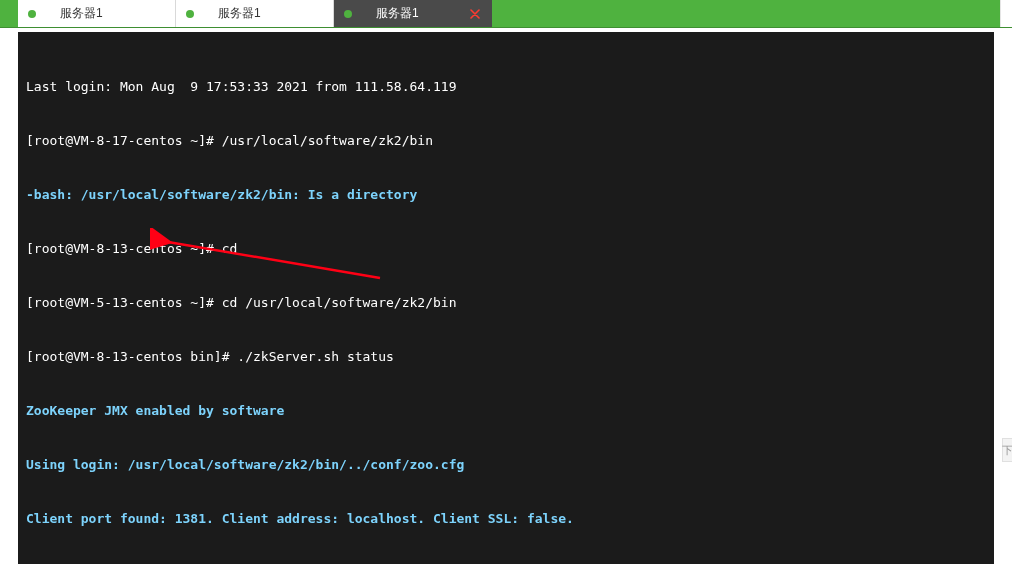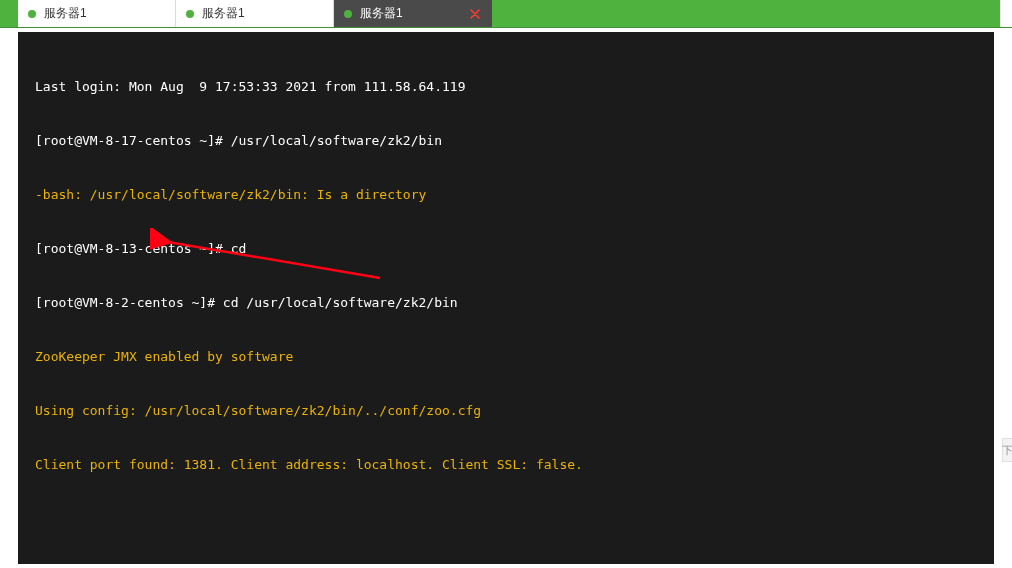--- a/index.html
+++ b/index.html
@@ -12,21 +12,21 @@
     background: #4fb23f;
     border-bottom: 1px solid #3e8f31;
   }
   .tabbar-lead {
     width: 18px;
     background: #4fb23f;
   }
   .tab {
     display: flex;
     align-items: center;
-    gap: 8px;
+    gap: 24px;
     width: 158px;
     padding: 0 10px;
     font-size: 12px;
     color: #333;
     background: #ffffff;
     border-right: 1px solid #d9d9d9;
     cursor: pointer;
     position: relative;
   }
   .tab.active {
@@ -58,30 +58,30 @@
     height: 540px;
     background: #fff;
   }
   .terminal {
     position: absolute;
     left: 18px; top: 4px;
     width: 976px;
     height: 532px;
     background: #1b1b1b;
     color: #e5e5e5;
-    padding: 10px 17px;
+    padding: 10px 8px;
     font-family: "Consolas", "Menlo", "DejaVu Sans Mono", monospace;
     font-size: 13px;
     line-height: 18px;
     white-space: pre;
     overflow: hidden;
   }
   .line { white-space: pre; }
   .bright { color: #ffffff; }
-  .normal { color: #eab308; }
+  .normal { color: #7dd3fc; font-weight: bold; }
   .arrow {
     position: absolute;
     pointer-events: none;
   }
   .scroll-hint {
     position: absolute;
     right: 0; top: 410px;
     width: 10px; height: 24px;
     background: #f3f3f3;
     color: #999;
@@ -123,23 +123,24 @@
     <div class="spacer-right"></div>
   </div>
 
   <div class="terminal-wrap">
 
     <div class="terminal">
       <div class="line"><span class="bright">Last login: Mon Aug  9 17:53:33 2021 from 111.58.64.119</span></div>
       <div class="line"><span class="bright">[root@VM-8-17-centos ~]# /usr/local/software/zk2/bin</span></div>
       <div class="line"><span class="normal">-bash: /usr/local/software/zk2/bin: Is a directory</span></div>
       <div class="line"><span class="bright">[root@VM-8-13-centos ~]# cd</span></div>
-      <div class="line"><span class="bright">[root@VM-8-2-centos ~]# cd /usr/local/software/zk2/bin</span></div>
+      <div class="line"><span class="bright">[root@VM-5-13-centos ~]# cd /usr/local/software/zk2/bin</span></div>
+      <div class="line"><span class="bright">[root@VM-8-13-centos bin]# ./zkServer.sh status</span></div>
       <div class="line"><span class="normal">ZooKeeper JMX enabled by software</span></div>
-      <div class="line"><span class="normal">Using config: /usr/local/software/zk2/bin/../conf/zoo.cfg</span></div>
+      <div class="line"><span class="normal">Using login: /usr/local/software/zk2/bin/../conf/zoo.cfg</span></div>
       <div class="line"><span class="normal">Client port found: 1381. Client address: localhost. Client SSL: false.</span></div>
       
       
     </div>
 
     <svg class="arrow" width="260" height="60" style="left:150px; top:200px;">
       <defs>
         <marker id="ah" markerWidth="12" markerHeight="10" refX="2" refY="5" orient="auto">
           <path d="M10 0 L0 5 L10 10 Z" fill="#ff0015"></path>
         </marker>

